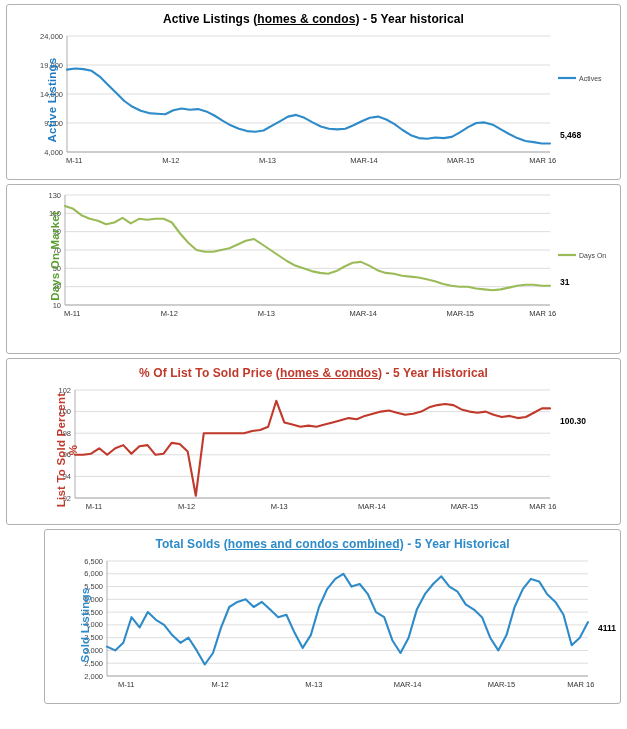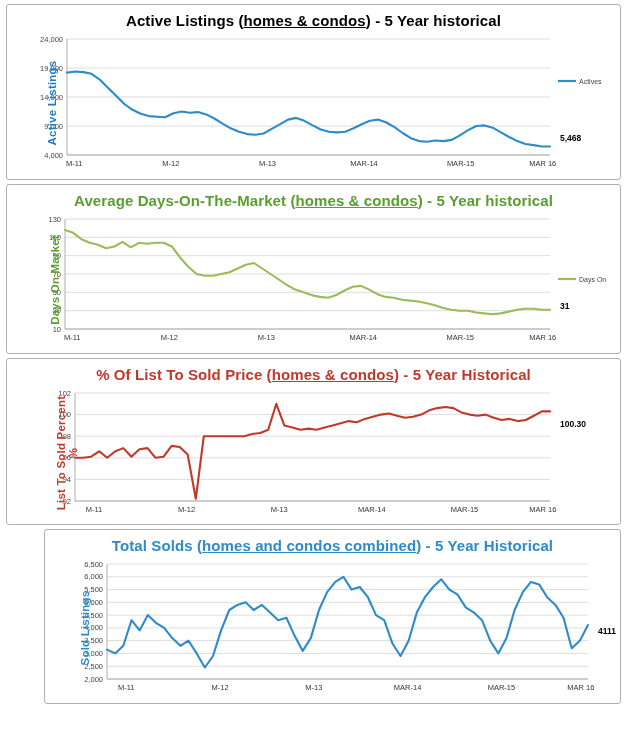--- a/index.html
+++ b/index.html
@@ -12,21 +12,21 @@
   .panel{
     position:relative;
     margin:4px 6px 0 6px;
     border:1px solid #b0b0b0;
     border-radius:3px;
     background:#ffffff;
     box-sizing:border-box;
   }
   .panel-title{
     text-align:center;
-    font-size:15px;
+    font-size:12px;
     font-weight:bold;
     padding-top:7px;
     letter-spacing:.1px;
   }
   .t-under{ text-decoration:underline; }
   .chart-area{
     position:relative;
     margin:0;
   }
   .ylabel{
@@ -87,23 +87,20 @@
         <text x="453.645" y="137" text-anchor="middle" class="xtick">MAR-15</text>
         <text x="535.755" y="137" text-anchor="middle" class="xtick">MAR 16</text>
         <text x="553" y="112" text-anchor="start" class="endlabel">5,468</text>
         <line x1="551" x2="569" y1="52" y2="52" stroke="#2E8BC9" stroke-width="2.2"></line>
         <text x="572" y="54.6" class="legend-text">Actives</text>
       </svg>
   </div>
 </div>
 
 <div class="panel" id="panel-dom">
-  <div class="panel-title" style="color:#5A9E2F;">
-    <span>Average Days-On-The-Market (</span><span class="t-under">homes &amp; condos</span><span>) - 5 Year historical</span>
-  </div>
   <div class="chart-area">
     <div class="ylabel" style="color:#5A9E2F;">Days On Market</div>
     <svg id="svg-dom" width="615" height="142" viewBox="0 0 615 142">
         <line x1="58" x2="543" y1="120" y2="120" class="gridline"></line>
         <text x="54" y="122.6" text-anchor="end" class="tick">10</text>
         <line x1="58" x2="543" y1="101.66666666666667" y2="101.66666666666667" class="gridline"></line>
         <text x="54" y="104.26666666666667" text-anchor="end" class="tick">30</text>
         <line x1="58" x2="543" y1="83.33333333333334" y2="83.33333333333334" class="gridline"></line>
         <text x="54" y="85.93333333333334" text-anchor="end" class="tick">50</text>
         <line x1="58" x2="543" y1="65" y2="65" class="gridline"></line>

